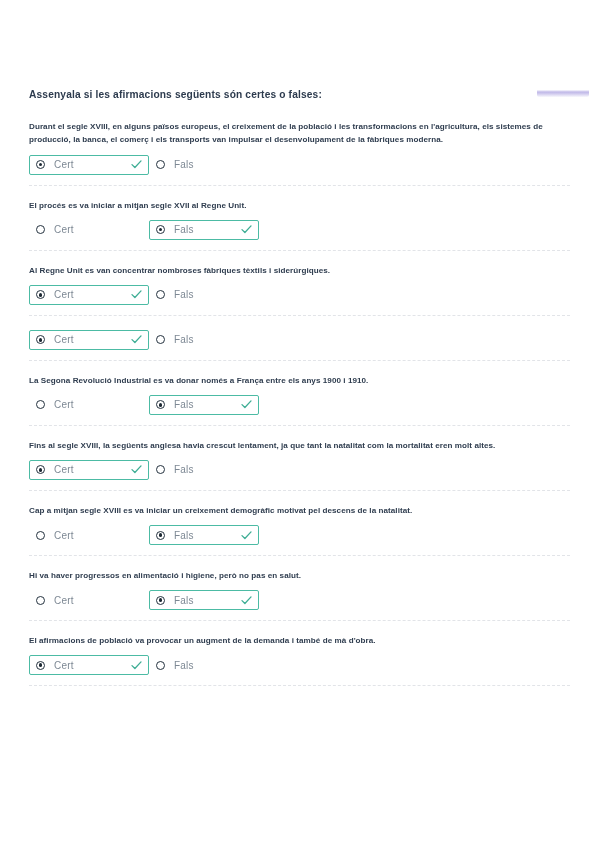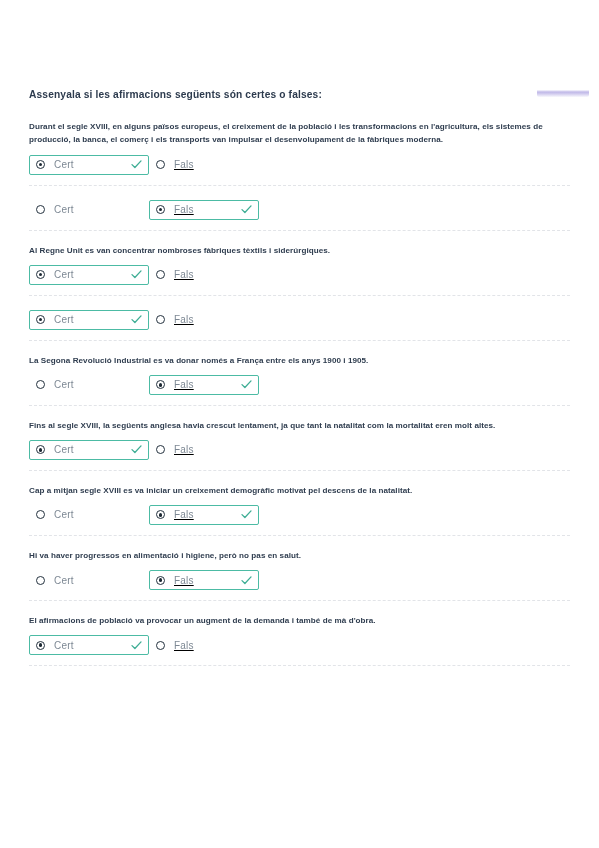--- a/index.html
+++ b/index.html
@@ -96,21 +96,20 @@
     width: 120px;
     flex: 0 0 120px;
     display: flex;
     align-items: center;
   }
   .slot-fals {
     width: 110px;
     flex: 0 0 110px;
     display: flex;
     align-items: center;
-    text-decoration: underline;
   }
 
   .opt.selected {
     border: 1px solid #4cbba4;
     background: #ffffff;
     width: 100%;
   }
 
   .opt .radio {
     flex: 0 0 auto;
@@ -186,20 +185,21 @@
             </div>
             <div class="slot-fals">
               <div class="opt">
                 <span class="radio"></span>
                 <span class="optlabel">Fals</span>
               </div>
             </div>
           </div>
         </div>
         <div class="qblock">
+          <p class="statement">El procés es va iniciar a mitjan segle XVII al Regne Unit.</p>
           <div class="options">
             <div class="slot-cert">
               <div class="opt">
                 <span class="radio"></span>
                 <span class="optlabel">Cert</span>
               </div>
             </div>
             <div class="slot-fals">
               <div class="opt selected">
                 <span class="radio"></span>
@@ -250,21 +250,21 @@
             </div>
             <div class="slot-fals">
               <div class="opt">
                 <span class="radio"></span>
                 <span class="optlabel">Fals</span>
               </div>
             </div>
           </div>
         </div>
         <div class="qblock">
-          <p class="statement">La Segona Revolució Industrial es va donar només a França entre els anys 1900 i 1905.</p>
+          <p class="statement">La Segona Revolució Industrial es va donar només a França entre els anys 1900 i 1910.</p>
           <div class="options">
             <div class="slot-cert">
               <div class="opt">
                 <span class="radio"></span>
                 <span class="optlabel">Cert</span>
               </div>
             </div>
             <div class="slot-fals">
               <div class="opt selected">
                 <span class="radio"></span>

